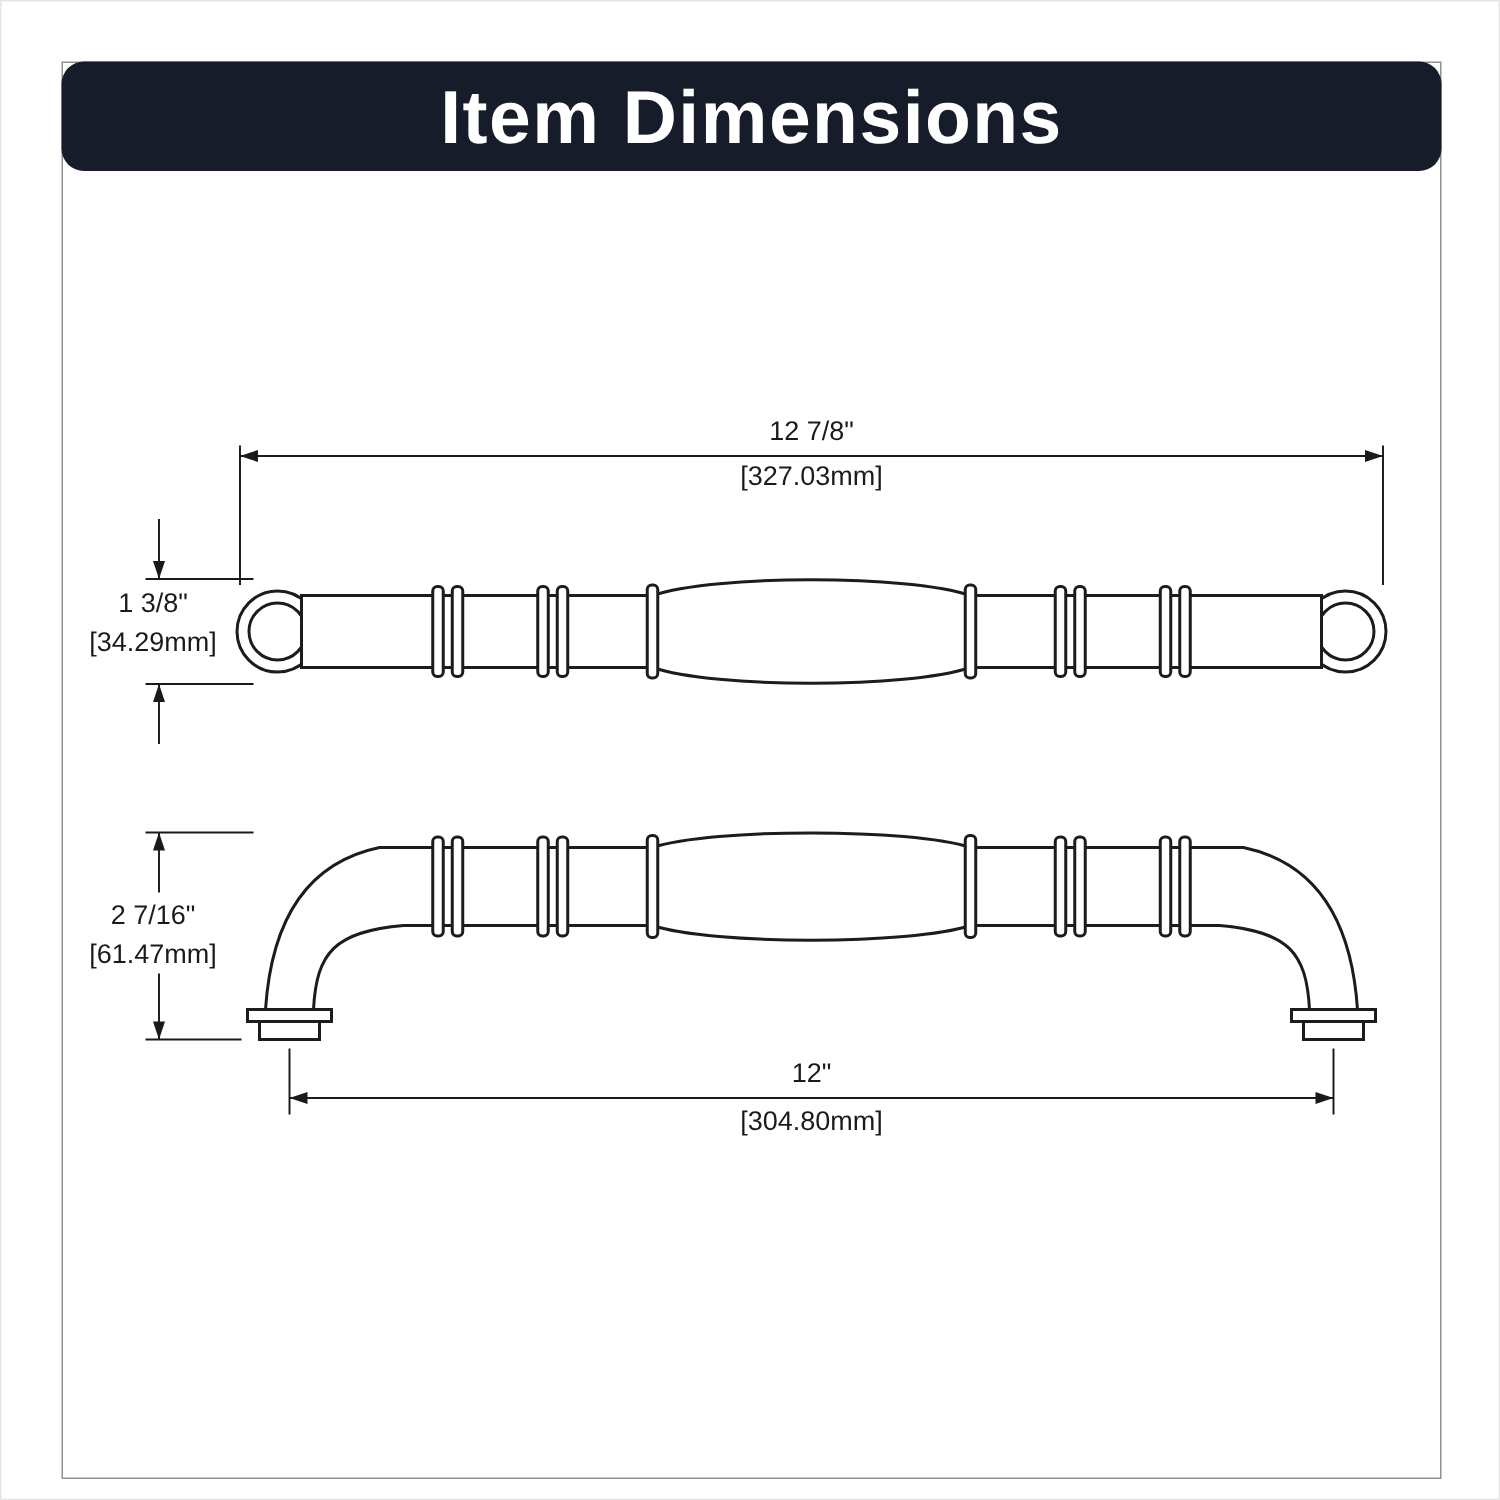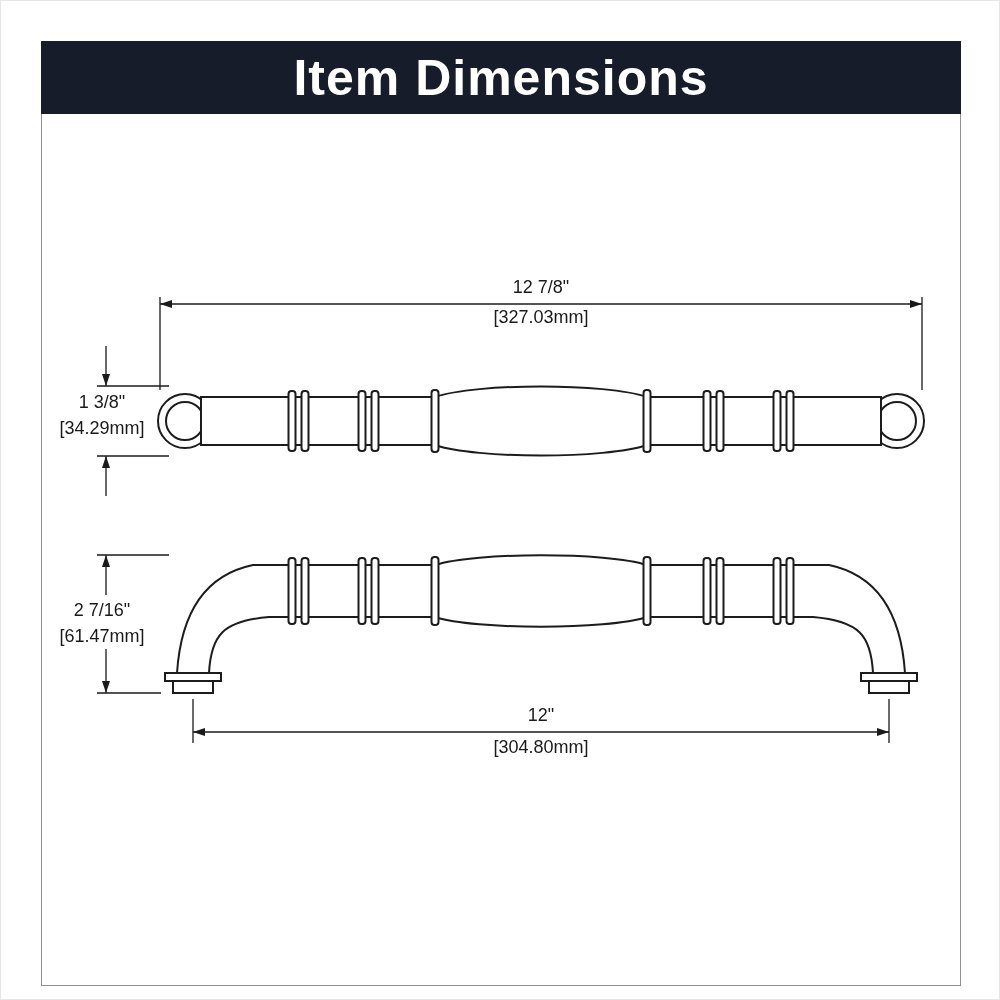--- a/index.html
+++ b/index.html
@@ -8,21 +8,21 @@
     background:#ffffff; overflow:hidden;
     font-family:"Liberation Sans", sans-serif;
     border:1px solid #e6e6e6; box-sizing:border-box;
   }
   .frame {
     position:absolute; left:40px; top:40px; width:920px; height:945px;
     border:1px solid #8f8f8f; box-sizing:border-box;
   }
   .header-bar {
     position:absolute; left:40px; top:40px; width:920px; height:73px;
-    background:#171c2b; display:flex; align-items:center; justify-content:center;
+    background:#171c2b; display:flex; align-items:center; justify-content:center;border-radius:15px;
   }
   .header-bar h1 {
     margin:0; color:#ffffff; font-size:50px; font-weight:bold;
     letter-spacing:1px; line-height:1;
   }
   svg.diagram { position:absolute; left:0; top:0; }
   .handle path, .handle circle, .handle rect {
     fill:#ffffff; stroke:#1c1c1c; stroke-width:2;
   }
   .handle line { stroke:#1c1c1c; stroke-width:2; }

